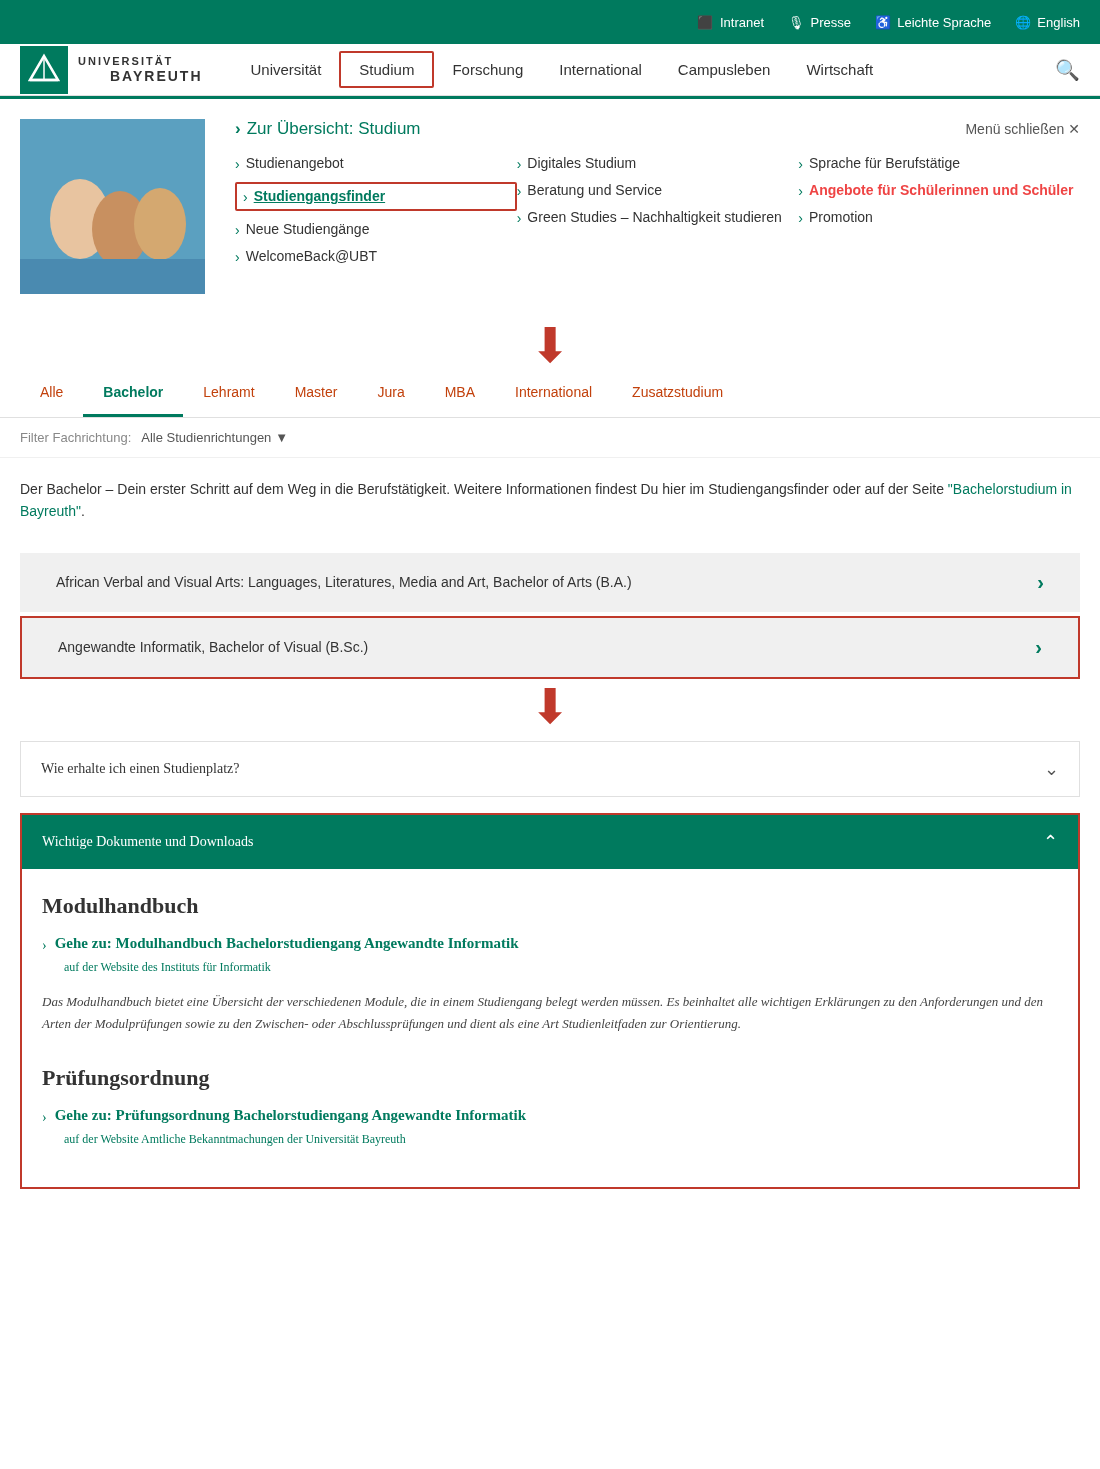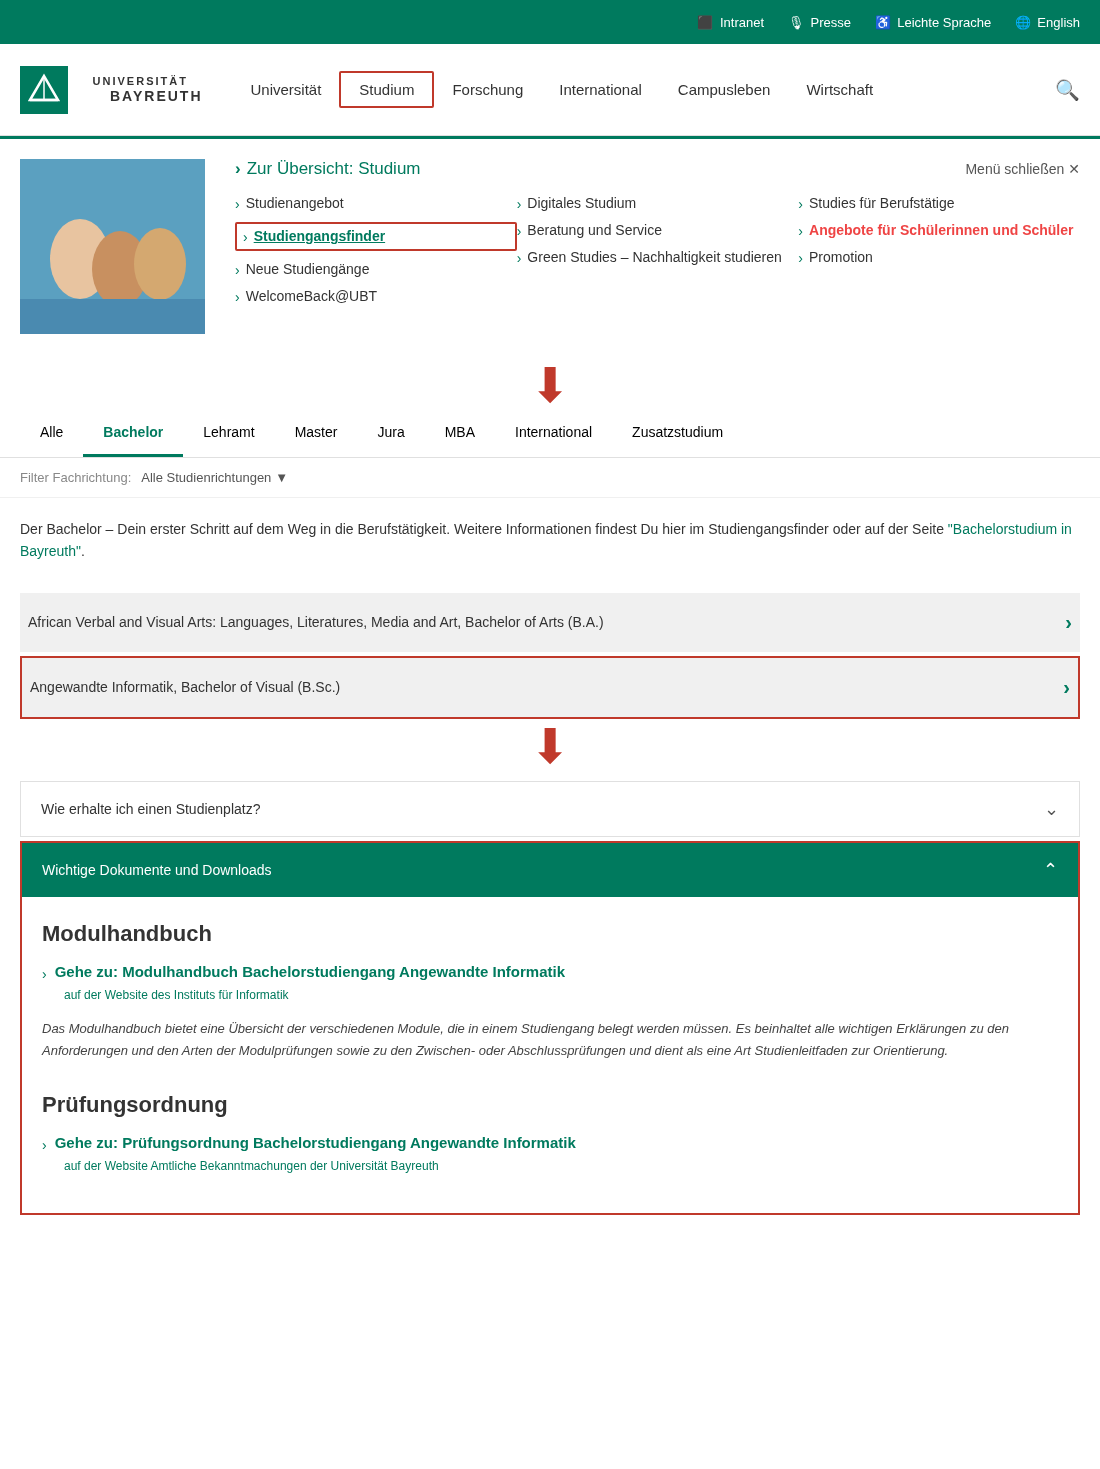--- a/index.html
+++ b/index.html
@@ -23,24 +23,23 @@
       font-size: 13px;
       color: #fff;
       cursor: pointer;
     }
 
     
     .header {
       display: flex;
       align-items: center;
       padding: 0 20px;
-      height: 92px;
+      height: 52px;
       border-bottom: 1px solid #e0e0e0;
       background: #fff;
-      text-align: center;
     }
     .logo-area {
       display: flex;
       align-items: center;
       gap: 10px;
       margin-right: 30px;
     }
     .logo-box {
       width: 48px;
       height: 48px;
@@ -188,21 +187,21 @@
       border-bottom: 1px solid #e0e0e0;
       background: #fff;
     }
     .study-tabs-inner {
       display: flex;
       gap: 0;
     }
     .study-tab {
       padding: 14px 20px;
       font-size: 14px;
-      color: #000000;
+      color: #c2410c;
       cursor: pointer;
       border-bottom: 3px solid transparent;
       white-space: nowrap;
     }
     .study-tab.active {
       color: #007a5e;
       border-bottom: 3px solid #007a5e;
       font-weight: bold;
     }
 
@@ -245,21 +244,21 @@
     
     .study-list {
       padding: 20px 20px 0 20px;
     }
     .study-item {
       background: #f0f0f0;
       margin-bottom: 4px;
       display: flex;
       align-items: center;
       justify-content: space-between;
-      padding: 18px 8px;
+      padding: 18px 36px;
       cursor: pointer;
     }
     .study-item-text {
       font-size: 14px;
       color: #333;
     }
     .study-item-chevron {
       color: #007a5e;
       font-size: 20px;
       font-weight: bold;
@@ -275,21 +274,22 @@
       margin: 0 20px;
     }
 
     
     .accordion-area {
       padding: 0 20px;
       margin-top: 10px;
     }
     .accordion-item {
       border: 1px solid #e0e0e0;
-      margin-bottom: 4px;
+      margin-bottom: 16px;
+      font-family: Liberation Serif, serif;
     }
     .accordion-header {
       display: flex;
       align-items: center;
       justify-content: space-between;
       padding: 16px 20px;
       cursor: pointer;
       background: #fff;
     }
     .accordion-header-text {
@@ -471,21 +471,21 @@
           <li>
             <span class="chevron">›</span>
             <a style="color: rgb(51, 51, 51); text-decoration: none;">Green Studies – Nachhaltigkeit studieren</a>
           </li>
         </ul>
       </div>
       <div class="mega-menu-col">
         <ul>
           <li>
             <span class="chevron">›</span>
-            <a style="color: rgb(51, 51, 51); text-decoration: none;">Studies für Berufstätige</a>
+            <a style="color: rgb(51, 51, 51); text-decoration: none;">Sprache für Berufstätige</a>
           </li>
           <li>
             <span class="chevron">›</span>
             <a style="color: #ef4444; text-decoration: none; font-weight: bold;">Angebote für Schülerinnen und Schüler</a>
           </li>
           <li>
             <span class="chevron">›</span>
             <a style="color: rgb(51, 51, 51); text-decoration: none;">Promotion</a>
           </li>
         </ul>

